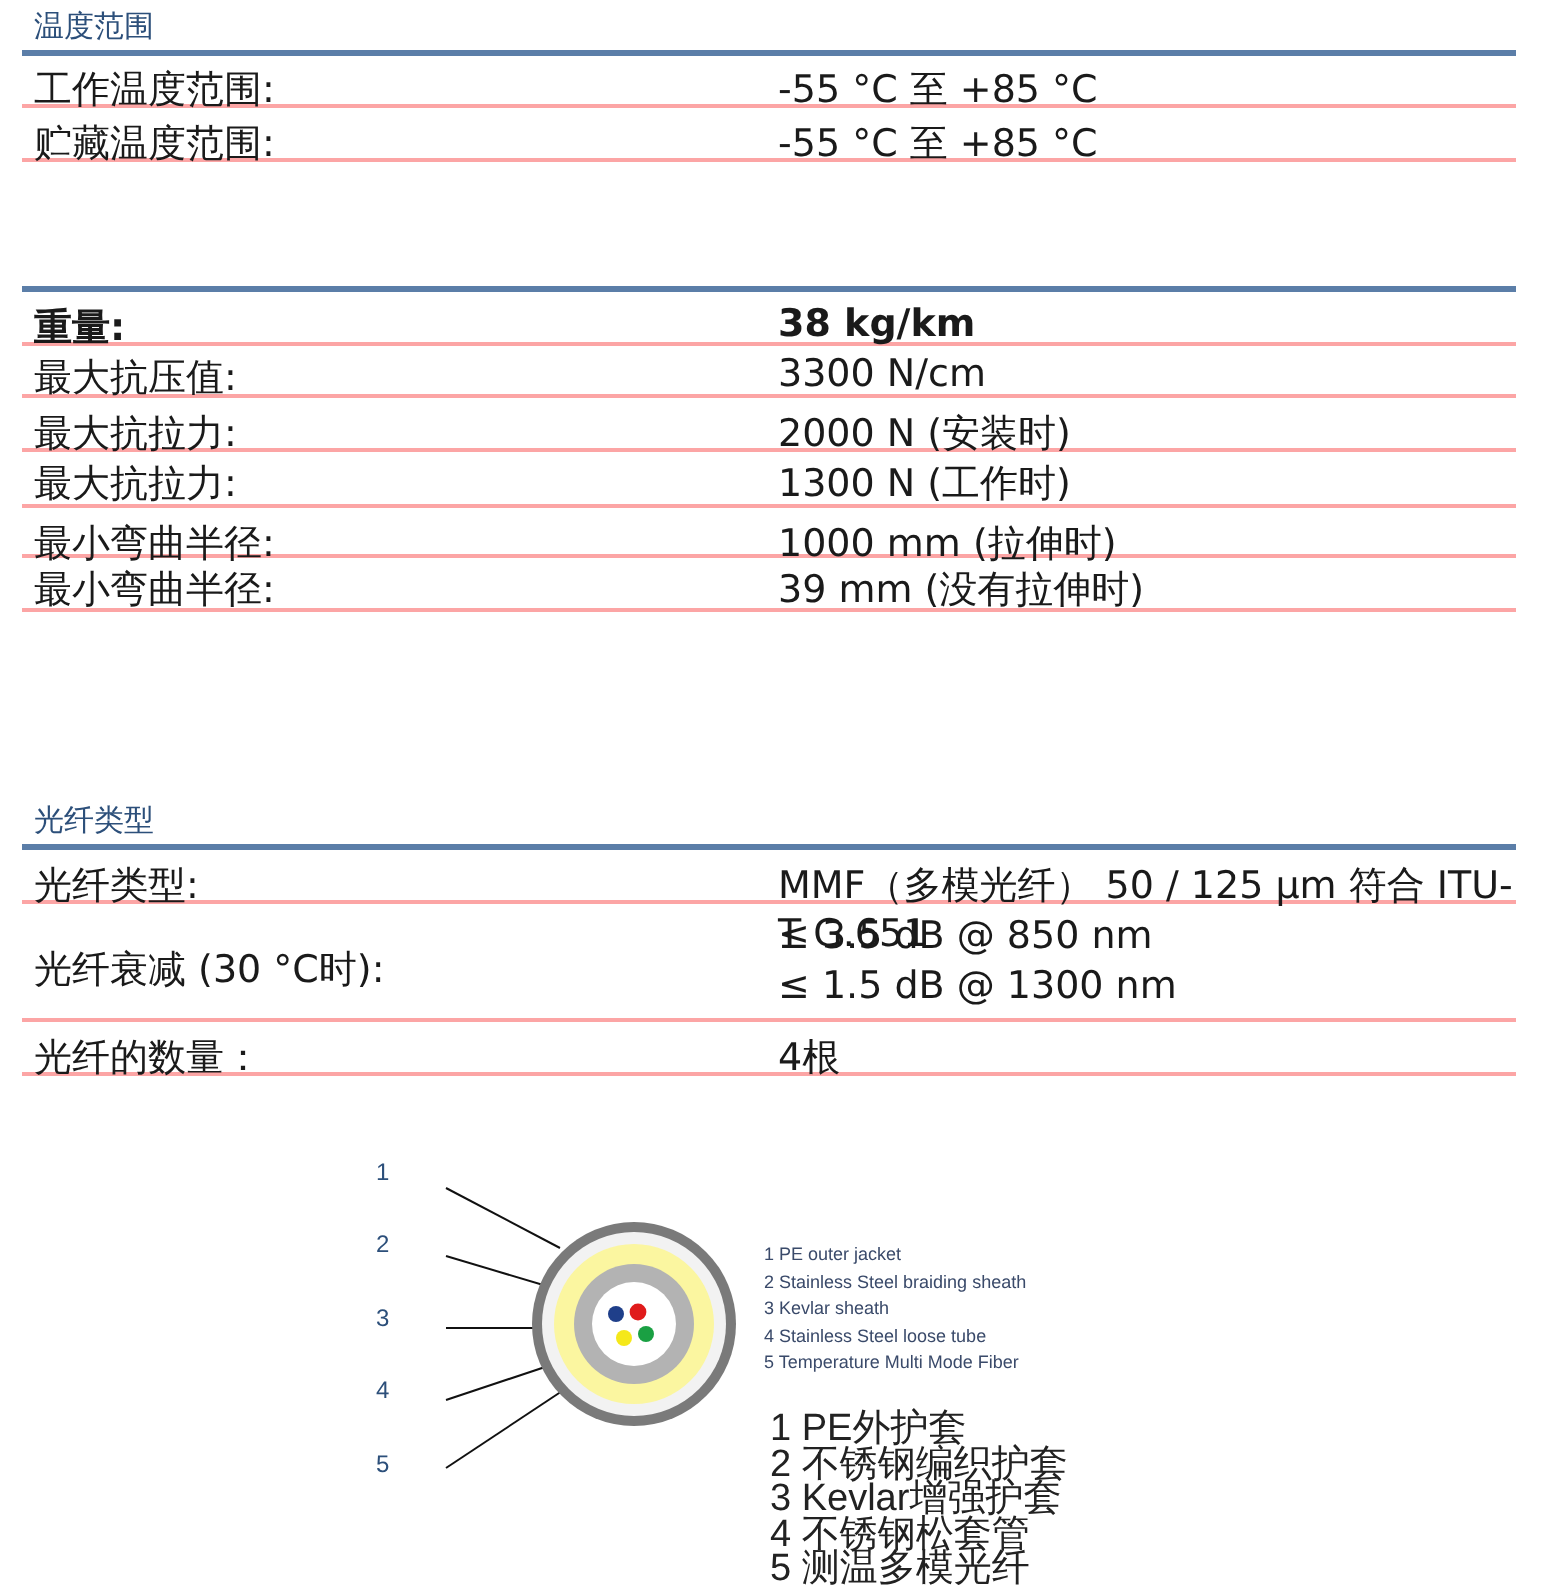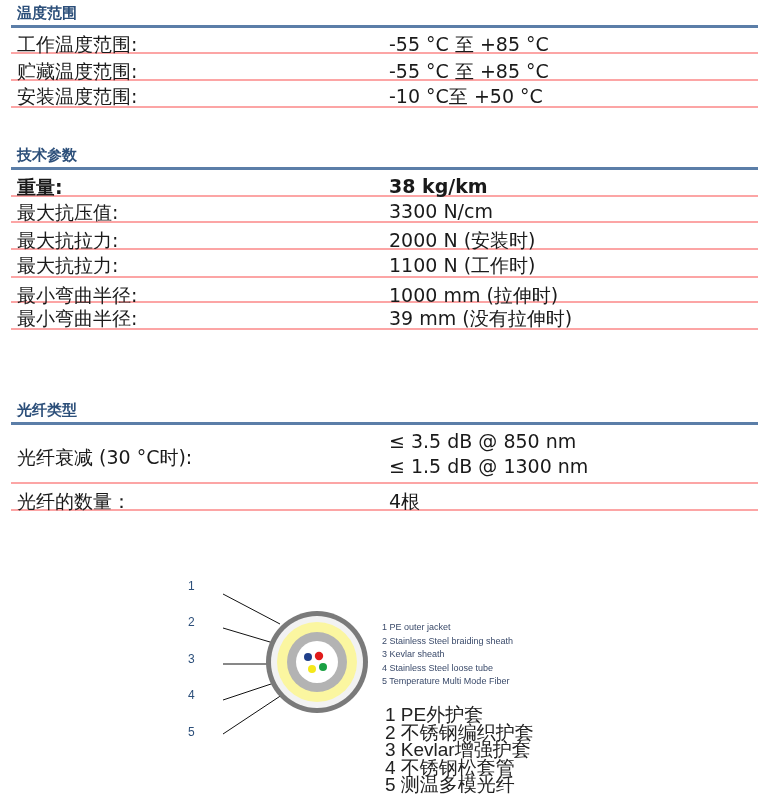--- a/index.html
+++ b/index.html
@@ -1,19 +1,19 @@
 <!DOCTYPE html>
 <html><head>
 <meta charset="utf-8">
 <style>
   html, body { margin: 0; padding: 0; background: #ffffff; }
   body { width: 772px; height: 796px; position: relative; overflow: hidden;
          font-family: "DejaVu Sans", "Liberation Sans", sans-serif; color: #1a1a1a; }
   .section { position: absolute; left: 11px; width: 747px; }
-  .sec-title { font-size: 15px; font-weight: bold; color: #2c4f7a; height: 24px; line-height: 24px; padding-left: 6px; }
+  .sec-title { font-size: 15px; font-weight: normal; color: #2c4f7a; height: 24px; line-height: 24px; padding-left: 6px; }
   .rule { height: 3px; background: #5b7ea8; }
   .row { position: relative; border-bottom: 2px solid #fca5a5; font-size: 19px; }
   .row .k { position: absolute; left: 6px; }
   .row .v { position: absolute; left: 378px; }
   .v .line { display: block; }
   .diagram { position: absolute; left: 180px; top: 575px; width: 360px; height: 221px; }
   .num { position: absolute; font-size: 12px; color: #2c4f7a; font-family: "Liberation Sans", sans-serif; }
   .legend-en { position: absolute; left: 202px; top: 46px; font-size: 9px; color: #3a4a6a; line-height: 13.5px;
                font-family: "Liberation Sans", sans-serif; }
   .legend-zh { position: absolute; left: 205px; top: 131px; font-size: 19px; color: #222; line-height: 17.5px;
@@ -26,58 +26,57 @@
   <div class="sec-title">温度范围</div>
   <div class="rule"></div>
   <div class="row" style="height:24px;">
     <span class="k" style="top:4px;">工作温度范围:</span>
     <span class="v" style="top:4px;">-55 °C 至 +85 °C</span>
   </div>
   <div class="row" style="height:25px;">
     <span class="k" style="top:5px;">贮藏温度范围:</span>
     <span class="v" style="top:5px;">-55 °C 至 +85 °C</span>
   </div>
-  <div class="row" style="height:25px;">
-    <span class="k" style="top:3px;">安装温度范围:</span>
-    <span class="v" style="top:3px;">-10 °C至 +50 °C</span>
-  </div>
 </div>
 
 <div class="section" style="top:143px;">
-  <div class="sec-title">技术参数</div>
   <div class="rule"></div>
   <div class="row" style="height:25px;font-weight:bold;">
     <span class="k" style="top:5px;">重量:</span>
     <span class="v" style="top:5px;">38 kg/km</span>
   </div>
   <div class="row" style="height:24px;">
     <span class="k" style="top:3px;">最大抗压值:</span>
     <span class="v" style="top:3px;">3300 N/cm</span>
   </div>
   <div class="row" style="height:25px;">
     <span class="k" style="top:5px;">最大抗拉力:</span>
     <span class="v" style="top:5px;">2000 N (安装时)</span>
   </div>
   <div class="row" style="height:26px;">
     <span class="k" style="top:3px;">最大抗拉力:</span>
-    <span class="v" style="top:3px;">1100 N (工作时)</span>
+    <span class="v" style="top:3px;">1300 N (工作时)</span>
   </div>
   <div class="row" style="height:23px;">
     <span class="k" style="top:5px;">最小弯曲半径:</span>
     <span class="v" style="top:5px;">1000 mm (拉伸时)</span>
   </div>
   <div class="row" style="height:25px;">
     <span class="k" style="top:3px;">最小弯曲半径:</span>
     <span class="v" style="top:3px;">39 mm (没有拉伸时)</span>
   </div>
 </div>
 
 <div class="section" style="top:398px;">
   <div class="sec-title">光纤类型</div>
   <div class="rule"></div>
+  <div class="row" style="height:25px;">
+    <span class="k" style="top:5px;">光纤类型:</span>
+    <span class="v" style="top:5px;">MMF（多模光纤） 50 / 125 µm 符合 ITU-T G.651</span>
+  </div>
   <div class="row" style="height:57px;">
     <span class="k" style="top:20px;">光纤衰减 (30 °C时):</span>
     <span class="v" style="top:4px; line-height:25px;">
       <span class="line">≤ 3.5 dB @ 850 nm</span>
       <span class="line">≤ 1.5 dB @ 1300 nm</span>
     </span>
   </div>
   <div class="row" style="height:25px;">
     <span class="k" style="top:5px;">光纤的数量：</span>
     <span class="v" style="top:5px;">4根</span>

